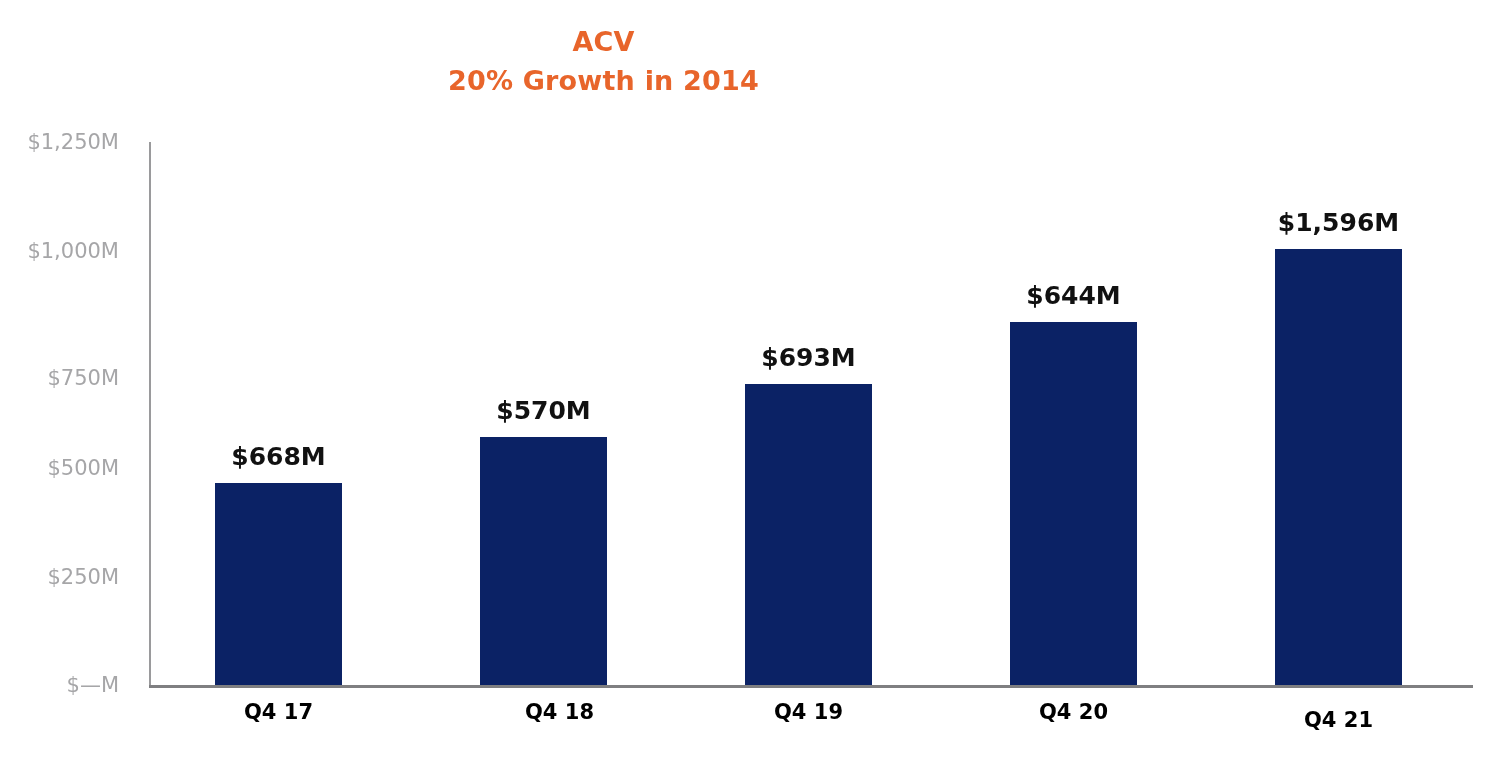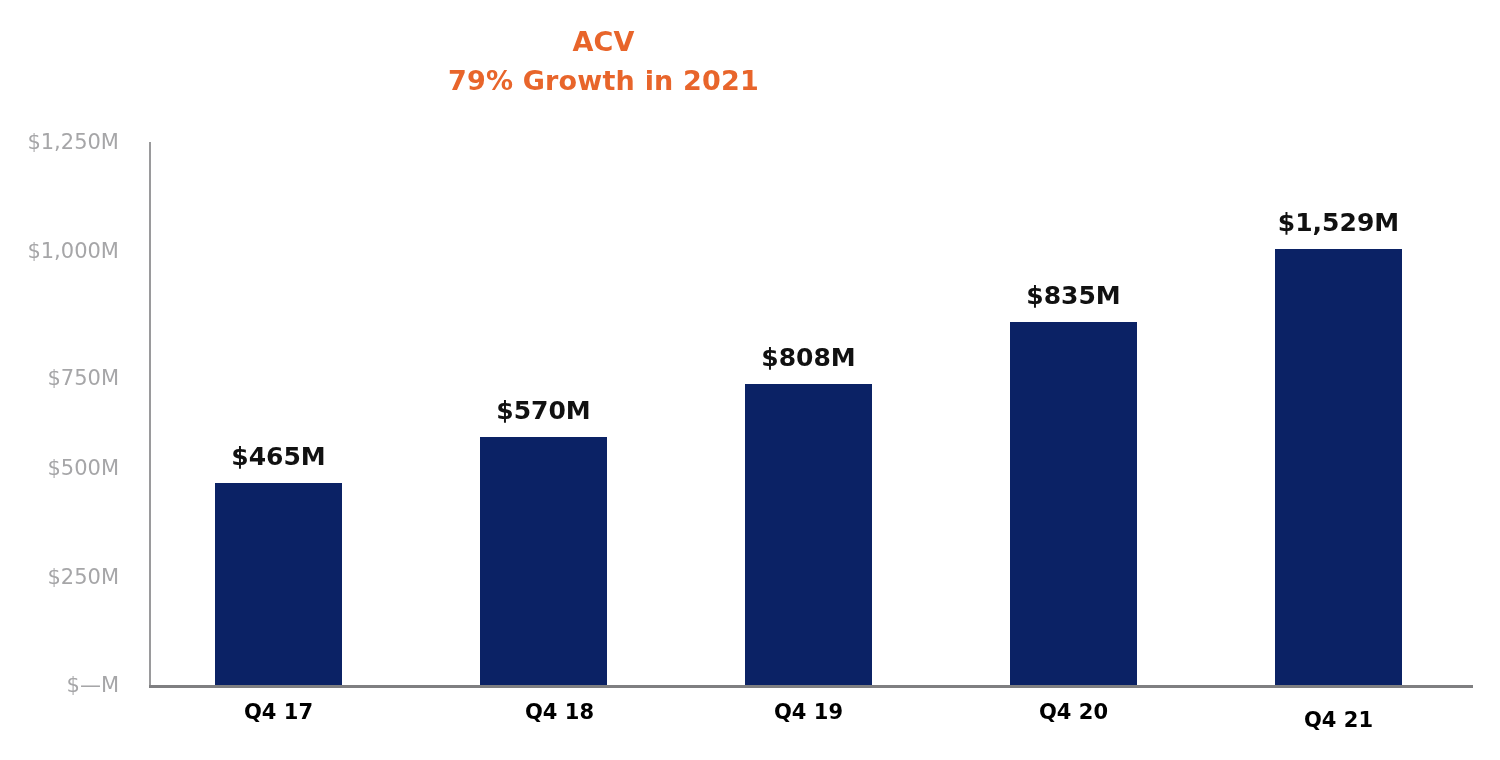--- a/index.html
+++ b/index.html
@@ -119,60 +119,60 @@
     font-size: 21px;
     line-height: 24px;
     white-space: nowrap;
   }
 </style>
 </head>
 <body>
 
 <div id="chart-title">
   <span class="title-line">ACV</span>
-  <span class="title-line">79% Growth in 2021</span>
+  <span class="title-line">20% Growth in 2014</span>
 </div>
 
 <div id="y-ticks">
   <div class="tick" style="top:0px;">$1,250M</div>
   <div class="tick" style="top:109px;">$1,000M</div>
   <div class="tick" style="top:218px;margin-top:18px;">$750M</div>
   <div class="tick" style="top:326px;">$500M</div>
   <div class="tick" style="top:435px;">$250M</div>
   <div class="tick" style="top:543px;">$—M</div>
 </div>
 
 <div id="plot-area">
 
   <div id="y-axis-line"></div>
   <div id="x-axis-line"></div>
 
   <div class="bar-group" style="left:66px;">
     <div class="bar" style="height:202px;"></div>
-    <div class="bar-value" style="bottom:216px;">$465M</div>
+    <div class="bar-value" style="bottom:216px;">$668M</div>
   </div>
 
   <div class="bar-group" style="left:331px;">
     <div class="bar" style="height:248px;"></div>
     <div class="bar-value" style="bottom:262px;">$570M</div>
   </div>
 
   <div class="bar-group" style="left:596px;">
     <div class="bar" style="height: 301px;"></div>
-    <div class="bar-value" style="bottom: 315px;">$808M</div>
+    <div class="bar-value" style="bottom: 315px;">$693M</div>
   </div>
 
   <div class="bar-group" style="left:861px;">
     <div class="bar" style="height: 363px;"></div>
-    <div class="bar-value" style="bottom: 377px;">$835M</div>
+    <div class="bar-value" style="bottom: 377px;">$644M</div>
   </div>
 
   <div class="bar-group" style="left:1126px;">
     <div class="bar" style="height: 436px;"></div>
-    <div class="bar-value" style="bottom: 450px;">$1,529M</div>
+    <div class="bar-value" style="bottom: 450px;">$1,596M</div>
   </div>
 
 </div>
 
 <div id="x-labels">
   <div class="x-label" style="left:26px;">Q4 17</div>
   <div class="x-label" style="left:307px;">Q4 18</div>
   <div class="x-label" style="left:556px;">Q4 19</div>
   <div class="x-label" style="left:821px;">Q4 20</div>
   <div class="x-label" style="left:1086px;margin-top:8px;">Q4 21</div>

